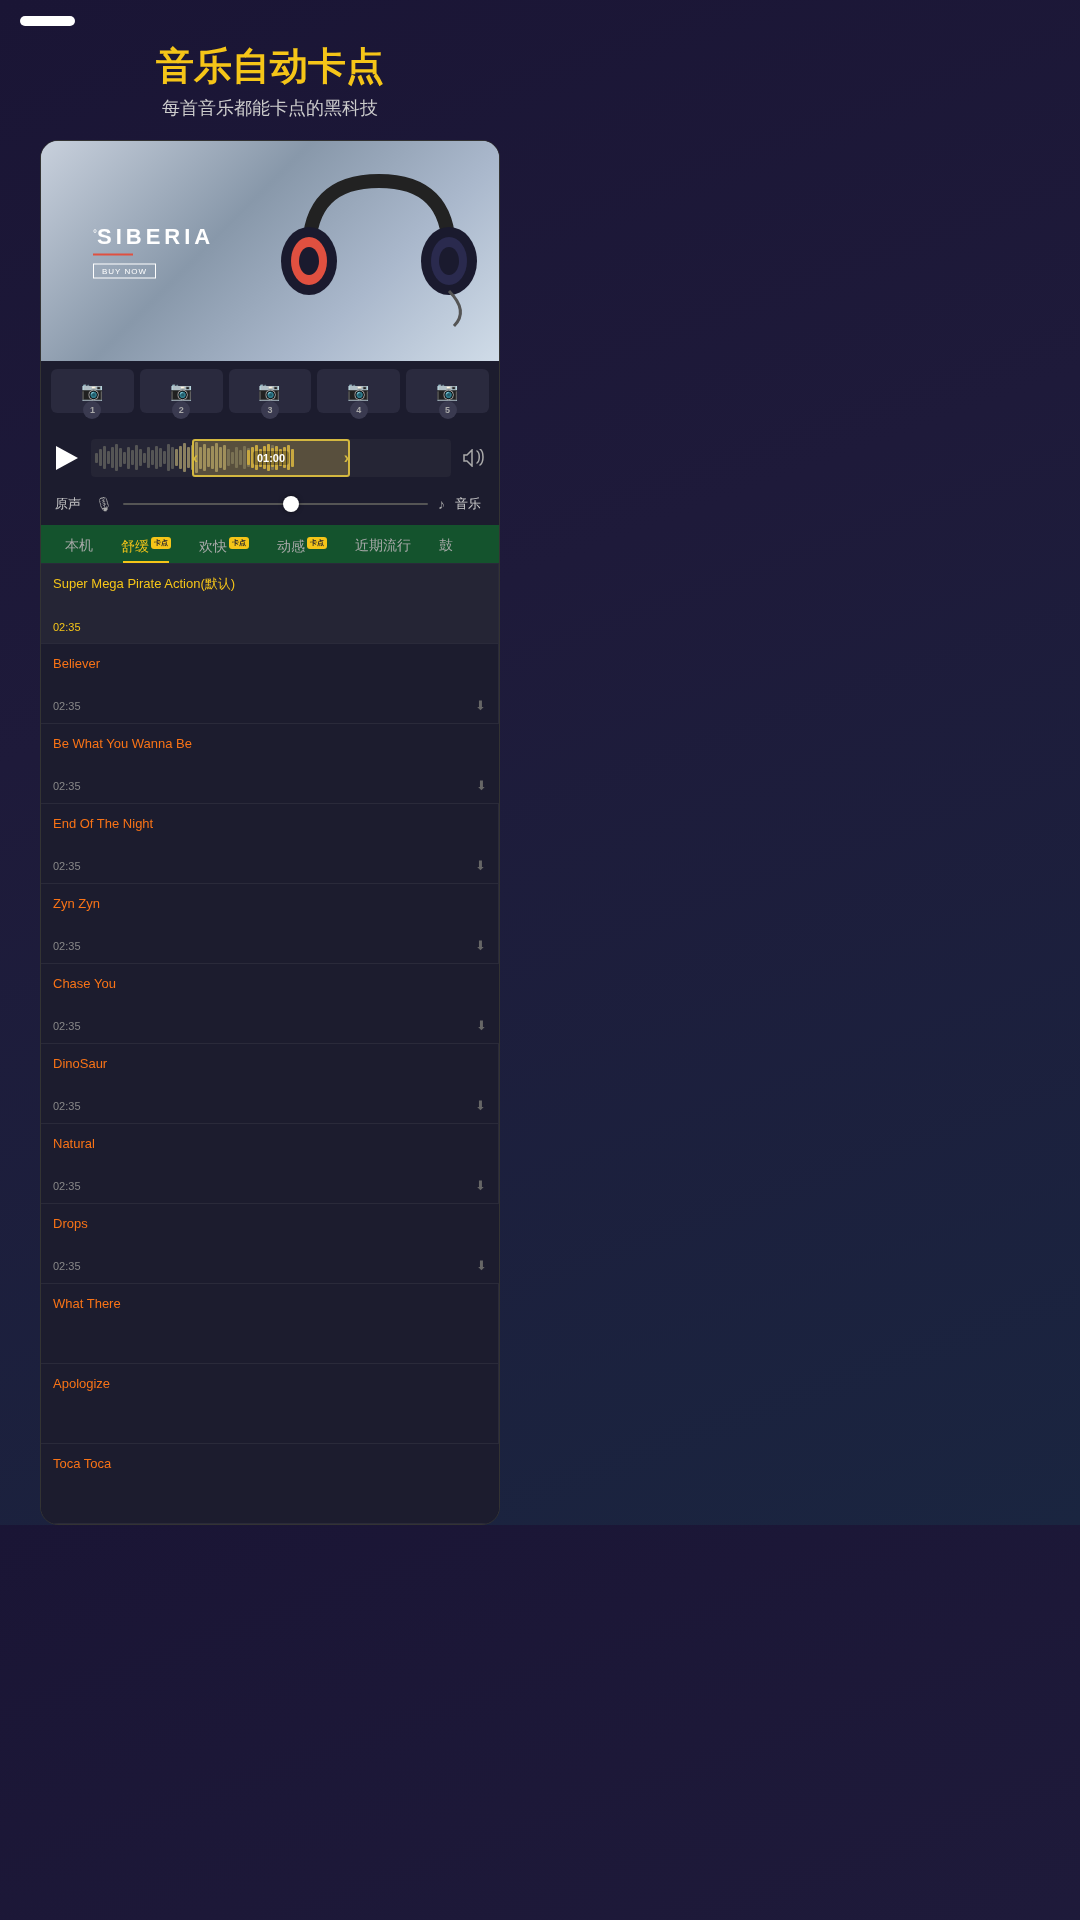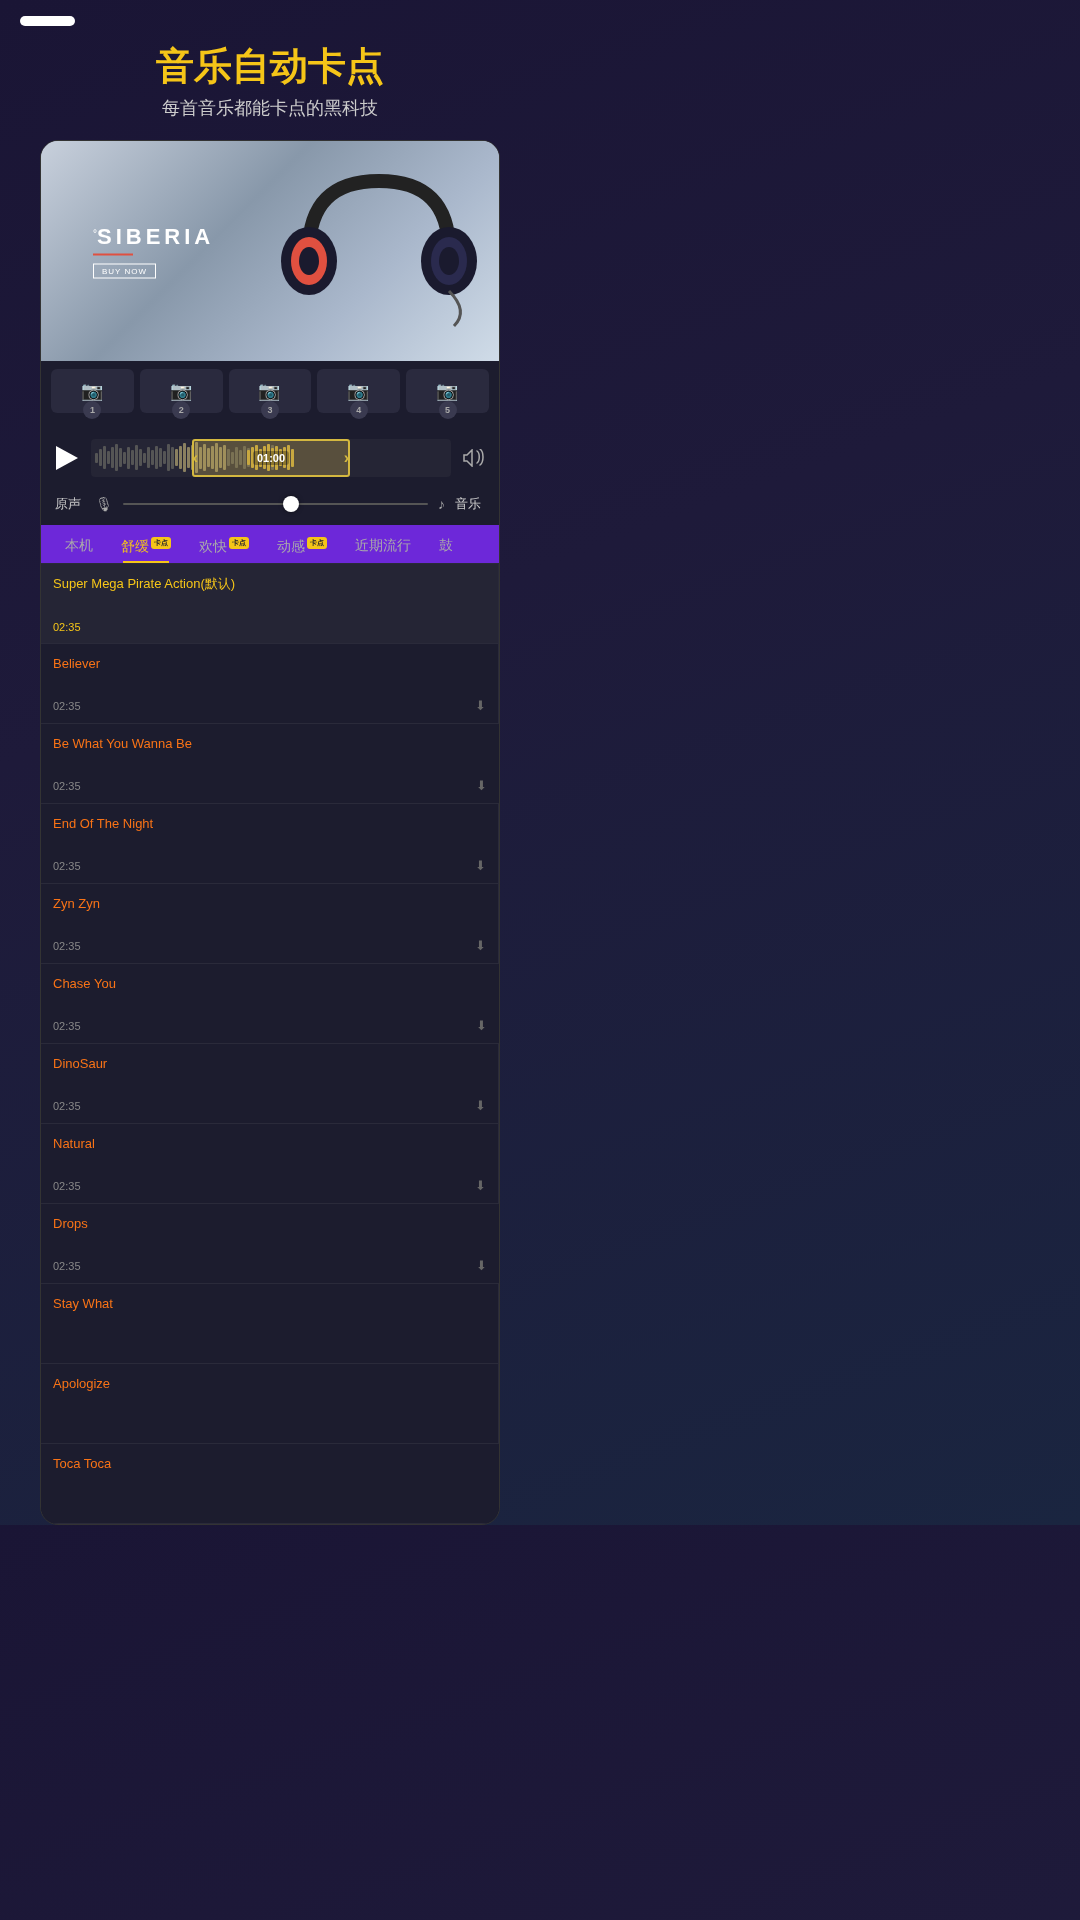--- a/index.html
+++ b/index.html
@@ -299,21 +299,21 @@
       color: #ccc;
       min-width: 30px;
       text-align: left;
     }
 
     
     .category-tabs {
       display: flex;
       padding: 4px 10px 0;
       gap: 0;
-      background: #6d28d9;
+      background: #14532d;
       border-bottom: 1px solid #2a2a3a;
       overflow-x: auto;
     }
     .category-tab {
       padding: 8px 14px;
       font-size: 14px;
       color: #aaa;
       white-space: nowrap;
       position: relative;
       cursor: pointer;
@@ -630,21 +630,21 @@
     </div>
     <div class="music-cell">
       <div class="music-cell-name">Drops</div>
       <div class="music-cell-bottom">
         <span class="music-cell-time">02:35</span>
         <span class="download-icon">⬇</span>
       </div>
     </div>
 
     <div class="music-cell">
-      <div class="music-cell-name">Stay What</div>
+      <div class="music-cell-name">What There</div>
       <div class="music-cell-bottom">
         <span class="music-cell-time"></span>
       </div>
     </div>
     <div class="music-cell">
       <div class="music-cell-name">Apologize</div>
       <div class="music-cell-bottom">
         <span class="music-cell-time"></span>
       </div>
     </div>

